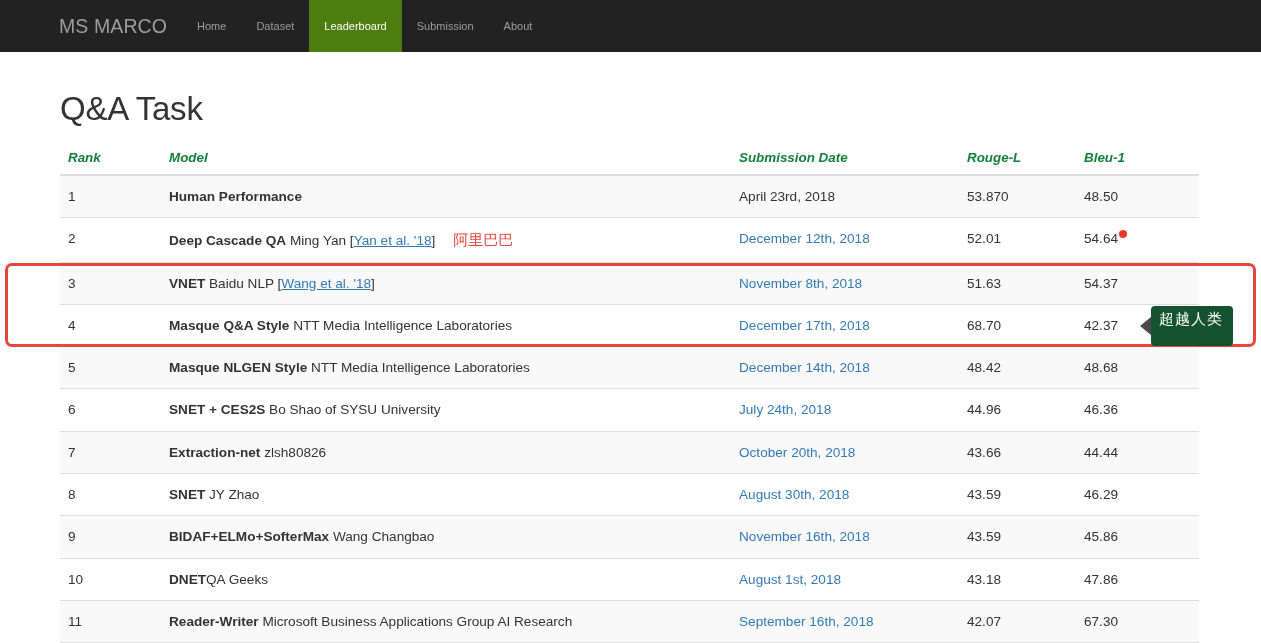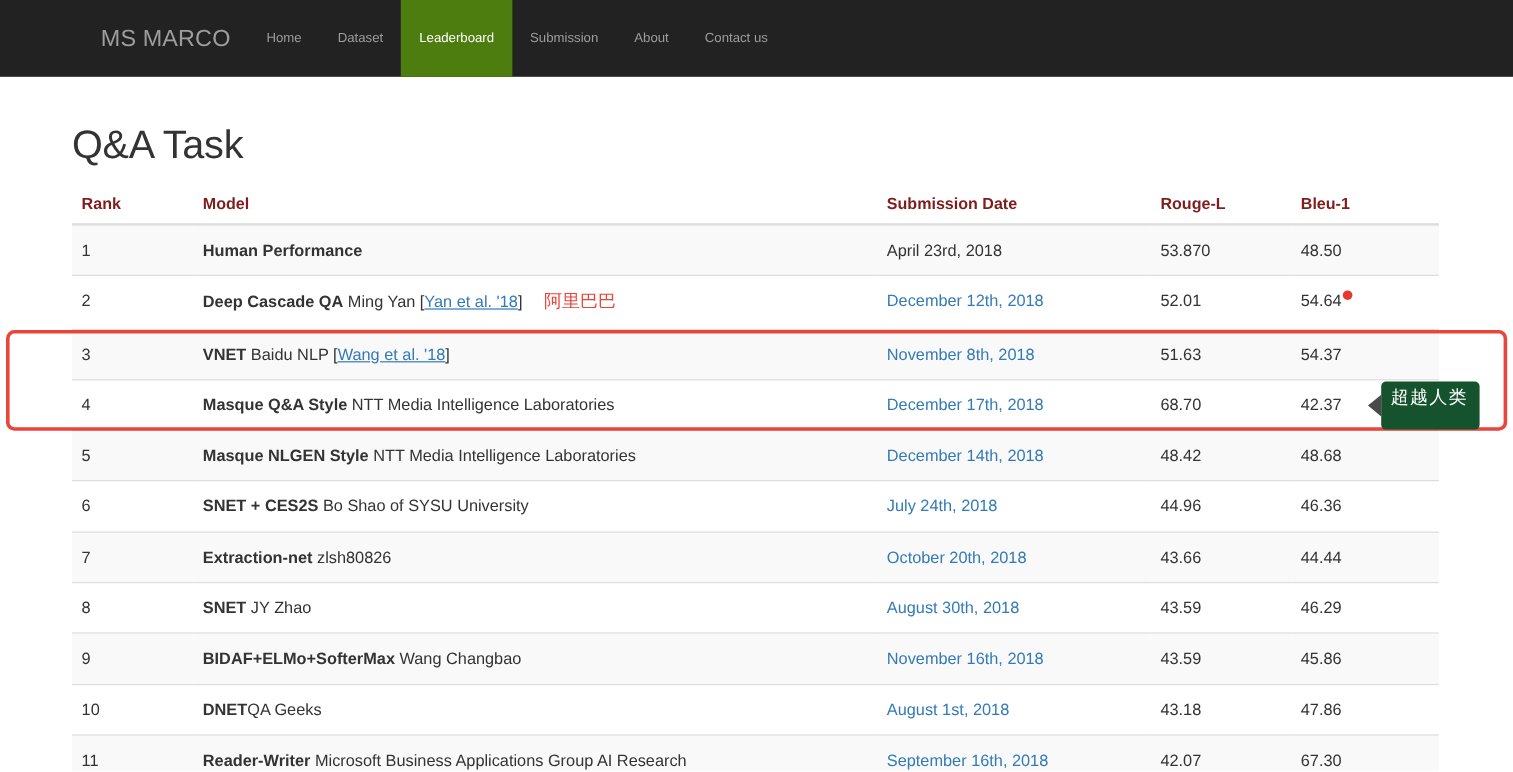--- a/index.html
+++ b/index.html
@@ -6,25 +6,25 @@
   html, body {
     margin: 0; padding: 0;
     width: 1261px; height: 643px;
     background: #ffffff;
     font-family: "Liberation Sans", sans-serif;
     overflow: hidden;
   }
 
   
   .navbar {
-    height: 64px;
+    height: 52px;
     background: #222222;
     display: flex;
     align-items: stretch;
-    padding-left: 69px;
+    padding-left: 44px;
     position: relative;
     z-index: 5;
   }
   .brand {
     display: flex; align-items: center;
     color: #9d9d9d;
     font-size: 19.5px;
     padding: 0 15px;
     letter-spacing: 0.1px;
     white-space: nowrap;
@@ -62,24 +62,25 @@
     width: 1139px;
     border-collapse: collapse;
     font-size: 13.6px;
     color: #333333;
     table-layout: fixed;
   }
   table.leaderboard th {
     text-align: left;
     font-weight: bold;
     font-size: 13.4px;
-    color: #7f1d1d;
+    color: #15803d;
     padding: 0 8px 9px 8px;
     border-bottom: 2px solid #dddddd;
     vertical-align: bottom;
+    font-style: italic;
   }
   table.leaderboard td {
     padding: 11px 8px;
     border-top: 1px solid #dddddd;
     vertical-align: top;
     line-height: 1.42;
     color: #333333;
   }
   table.leaderboard tbody tr:nth-child(odd) td { background: #f9f9f9; }
   table.leaderboard tbody tr:nth-child(even) td { background: #ffffff; }
@@ -150,21 +151,20 @@
 <body>
 
 <div class="navbar">
   <div class="brand">MS MARCO</div>
   <div class="navlinks">
     <a class="navlink" href="#">Home</a>
     <a class="navlink" href="#">Dataset</a>
     <a class="navlink active" href="#">Leaderboard</a>
     <a class="navlink" href="#">Submission</a>
     <a class="navlink" href="#">About</a>
-    <a class="navlink" href="#">Contact us</a>
   </div>
 </div>
 
 <div class="page">
 
   <h1 class="page-title">Q&amp;A Task</h1>
 
   <table class="leaderboard">
     <colgroup>
       <col class="c-rank">

